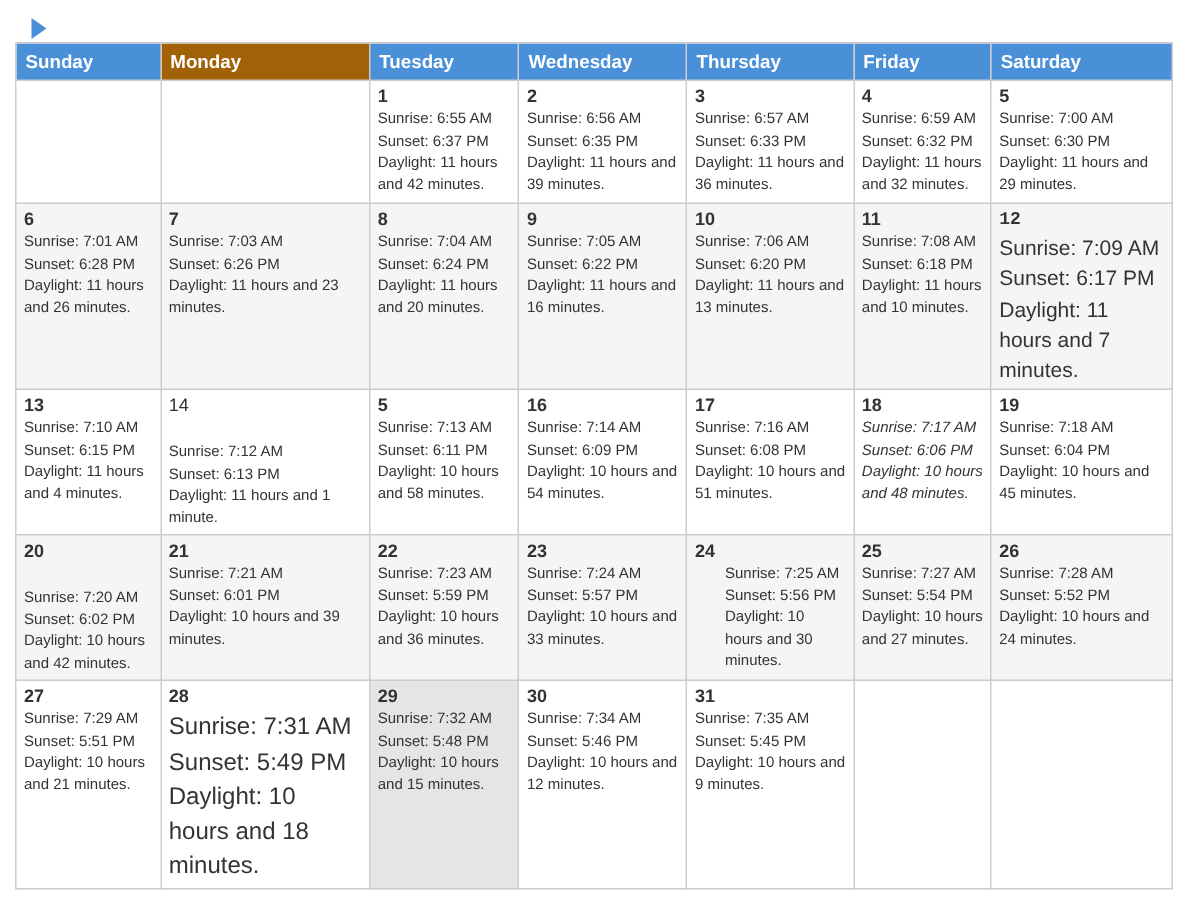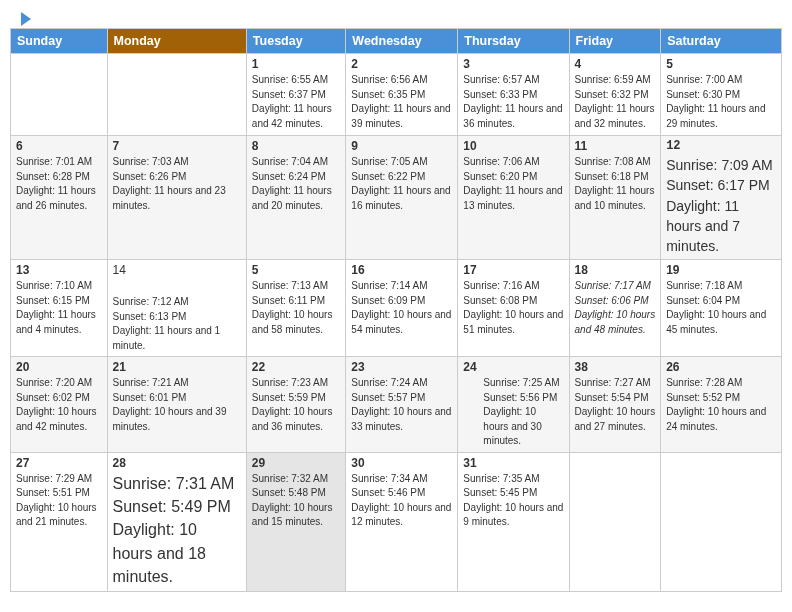--- a/index.html
+++ b/index.html
@@ -122,41 +122,41 @@
             <div style="font-weight:bold; font-size:12px; margin-bottom:2px;">18</div>
             <div style="font-size:10px; line-height:1.45;font-style:italic;">Sunrise: 7:17 AM<br>Sunset: 6:06 PM<br>Daylight: 10 hours and 48 minutes.</div>
           </td>
           <td style="border: 1px solid rgb(204, 204, 204); vertical-align: top; padding: 3px 5px; font-size: 10.5px; color: rgb(51, 51, 51); height: 82px; background: rgb(255, 255, 255);">
             <div style="font-weight:bold; font-size:12px; margin-bottom:2px;">19</div>
             <div style="font-size:10px; line-height:1.45;">Sunrise: 7:18 AM<br>Sunset: 6:04 PM<br>Daylight: 10 hours and 45 minutes.</div>
           </td>
         </tr>
         <tr>
           <td style="border: 1px solid rgb(204, 204, 204); vertical-align: top; padding: 3px 5px; font-size: 10.5px; color: rgb(51, 51, 51); height: 82px; background: rgb(245, 245, 245);">
-            <div style="font-weight:bold; font-size:12px; margin-bottom:2px;">20</div>
+            <div style="font-weight:bold; font-size:12px; margin-bottom:18px;">20</div>
             <div style="font-size:10px; line-height:1.45;">Sunrise: 7:20 AM<br>Sunset: 6:02 PM<br>Daylight: 10 hours and 42 minutes.</div>
           </td>
           <td style="border: 1px solid rgb(204, 204, 204); vertical-align: top; padding: 3px 5px; font-size: 10.5px; color: rgb(51, 51, 51); height: 82px; background: rgb(245, 245, 245);">
             <div style="font-weight:bold; font-size:12px; margin-bottom:2px;">21</div>
             <div style="font-size:10px; line-height:1.45;">Sunrise: 7:21 AM<br>Sunset: 6:01 PM<br>Daylight: 10 hours and 39 minutes.</div>
           </td>
           <td style="border: 1px solid rgb(204, 204, 204); vertical-align: top; padding: 3px 5px; font-size: 10.5px; color: rgb(51, 51, 51); height: 82px; background: rgb(245, 245, 245); margin-top: 28px;">
             <div style="font-weight:bold; font-size:12px; margin-bottom:2px;">22</div>
             <div style="font-size:10px; line-height:1.45;">Sunrise: 7:23 AM<br>Sunset: 5:59 PM<br>Daylight: 10 hours and 36 minutes.</div>
           </td>
           <td style="border: 1px solid rgb(204, 204, 204); vertical-align: top; padding: 3px 5px; font-size: 10.5px; color: rgb(51, 51, 51); height: 82px; background: rgb(245, 245, 245);">
             <div style="font-weight:bold; font-size:12px; margin-bottom:2px;">23</div>
             <div style="font-size:10px; line-height:1.45;">Sunrise: 7:24 AM<br>Sunset: 5:57 PM<br>Daylight: 10 hours and 33 minutes.</div>
           </td>
           <td style="border: 1px solid rgb(204, 204, 204); vertical-align: top; padding: 3px 5px; font-size: 10.5px; color: rgb(51, 51, 51); height: 82px; background: rgb(245, 245, 245);">
             <div style="font-weight:bold; font-size:12px; margin-bottom:2px;">24</div>
             <div style="font-size:10px; line-height:1.45;margin-left:20px;">Sunrise: 7:25 AM<br>Sunset: 5:56 PM<br>Daylight: 10 hours and 30 minutes.</div>
           </td>
           <td style="border: 1px solid rgb(204, 204, 204); vertical-align: top; padding: 3px 5px; font-size: 10.5px; color: rgb(51, 51, 51); height: 82px; background: rgb(245, 245, 245);">
-            <div style="font-weight:bold; font-size:12px; margin-bottom:2px;">38</div>
+            <div style="font-weight:bold; font-size:12px; margin-bottom:2px;">25</div>
             <div style="font-size:10px; line-height:1.45;">Sunrise: 7:27 AM<br>Sunset: 5:54 PM<br>Daylight: 10 hours and 27 minutes.</div>
           </td>
           <td style="border: 1px solid rgb(204, 204, 204); vertical-align: top; padding: 3px 5px; font-size: 10.5px; color: rgb(51, 51, 51); height: 82px; background: rgb(245, 245, 245);">
             <div style="font-weight:bold; font-size:12px; margin-bottom:2px;">26</div>
             <div style="font-size:10px; line-height:1.45;">Sunrise: 7:28 AM<br>Sunset: 5:52 PM<br>Daylight: 10 hours and 24 minutes.</div>
           </td>
         </tr>
         <tr>
           <td style="border: 1px solid rgb(204, 204, 204); vertical-align: top; padding: 3px 5px; font-size: 10.5px; color: rgb(51, 51, 51); height: 82px; background: rgb(255, 255, 255);">
             <div style="font-weight:bold; font-size:12px; margin-bottom:2px;">27</div>

